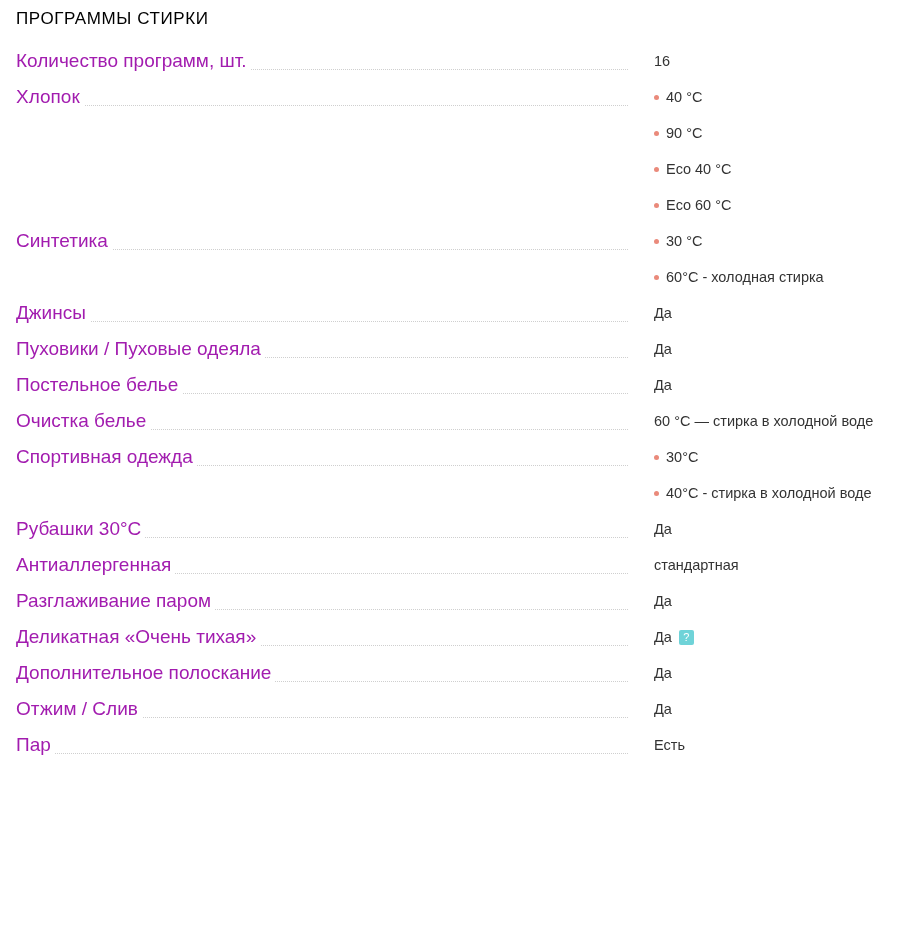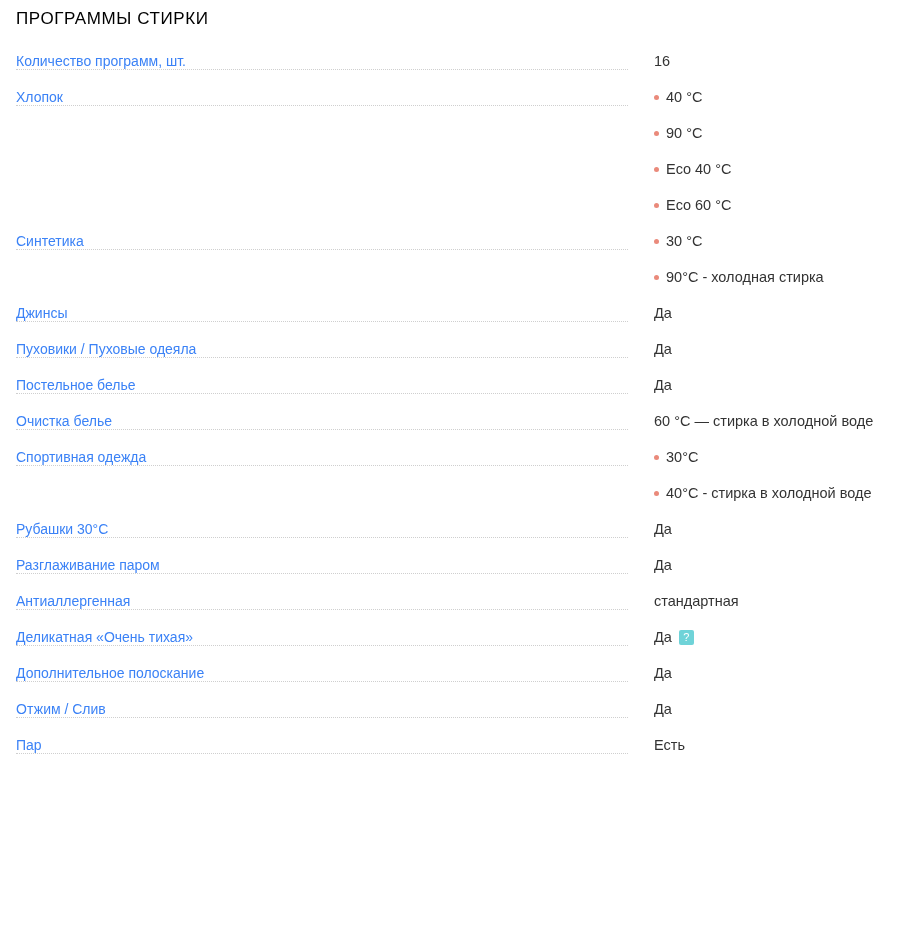--- a/index.html
+++ b/index.html
@@ -38,22 +38,22 @@
     width: 622px;
     padding: 0;
     height: 36px;
     vertical-align: top;
   }
   .label-inner {
     position: relative;
     display: block;
     height: 36px;
     line-height: 36px;
-    font-size: 14px;
-    color: #3b82f6;
+    font-size: 19px;
+    color: #a21caf;
     white-space: nowrap;
     overflow: hidden;
   }
   .label-text {
     background: #ffffff;
     position: relative;
     z-index: 2;
     padding-right: 4px;
   }
   .dots {
@@ -129,21 +129,21 @@
             <div class="value-line"><span class="bullet"></span><span>Eco 40 °C</span></div>
             <div class="value-line"><span class="bullet"></span><span>Eco 60 °C</span></div>
           </td>
         </tr>
         <tr class="spec-row">
           <td class="cell-label">
             <span class="label-inner"><span class="dots"></span><span class="label-text">Синтетика</span></span>
           </td>
           <td class="cell-value">
             <div class="value-line"><span class="bullet"></span><span>30 °C</span></div>
-            <div class="value-line"><span class="bullet"></span><span>90°C - холодная стирка</span></div>
+            <div class="value-line"><span class="bullet"></span><span>60°C - холодная стирка</span></div>
           </td>
         </tr>
         <tr class="spec-row">
           <td class="cell-label">
             <span class="label-inner"><span class="dots"></span><span class="label-text">Джинсы</span></span>
           </td>
           <td class="cell-value">
             <div class="value-line"><span>Да</span></div>
           </td>
         </tr>
@@ -183,32 +183,32 @@
         <tr class="spec-row">
           <td class="cell-label">
             <span class="label-inner"><span class="dots"></span><span class="label-text">Рубашки 30°С</span></span>
           </td>
           <td class="cell-value">
             <div class="value-line"><span>Да</span></div>
           </td>
         </tr>
         <tr class="spec-row">
           <td class="cell-label">
+            <span class="label-inner"><span class="dots"></span><span class="label-text">Антиаллергенная</span></span>
+          </td>
+          <td class="cell-value">
+            <div class="value-line"><span>стандартная</span></div>
+          </td>
+        </tr>
+        <tr class="spec-row">
+          <td class="cell-label">
             <span class="label-inner"><span class="dots"></span><span class="label-text">Разглаживание паром</span></span>
           </td>
           <td class="cell-value">
             <div class="value-line"><span>Да</span></div>
-          </td>
-        </tr>
-        <tr class="spec-row">
-          <td class="cell-label">
-            <span class="label-inner"><span class="dots"></span><span class="label-text">Антиаллергенная</span></span>
-          </td>
-          <td class="cell-value">
-            <div class="value-line"><span>стандартная</span></div>
           </td>
         </tr>
         <tr class="spec-row">
           <td class="cell-label">
             <span class="label-inner"><span class="dots"></span><span class="label-text">Деликатная «Очень тихая»</span></span>
           </td>
           <td class="cell-value">
             <div class="value-line"><span>Да</span><span class="help-badge">?</span></div>
           </td>
         </tr>

